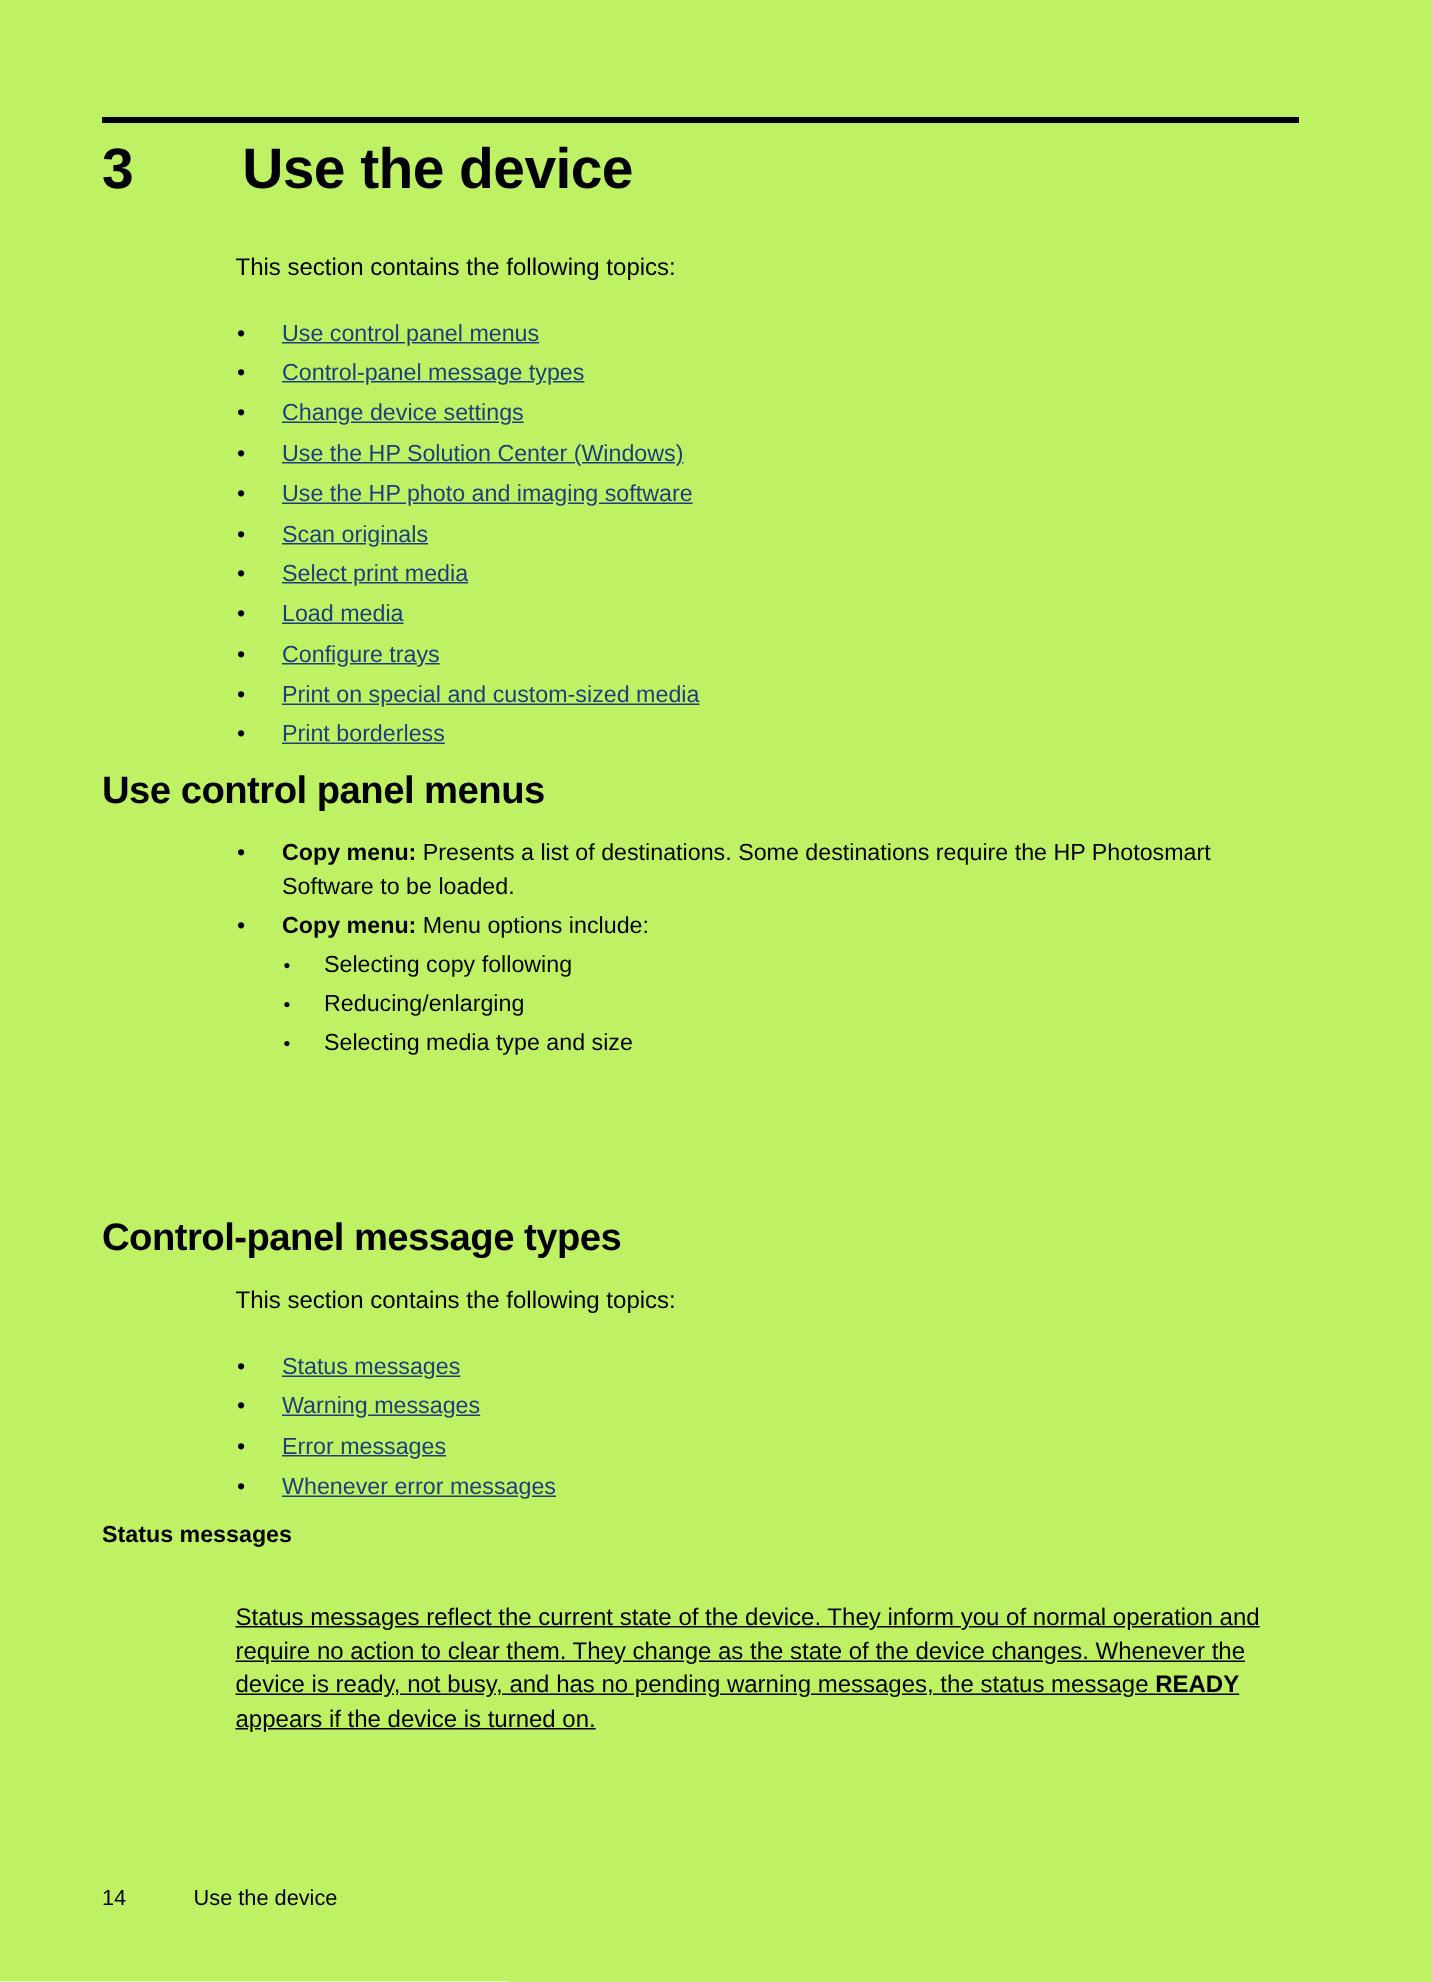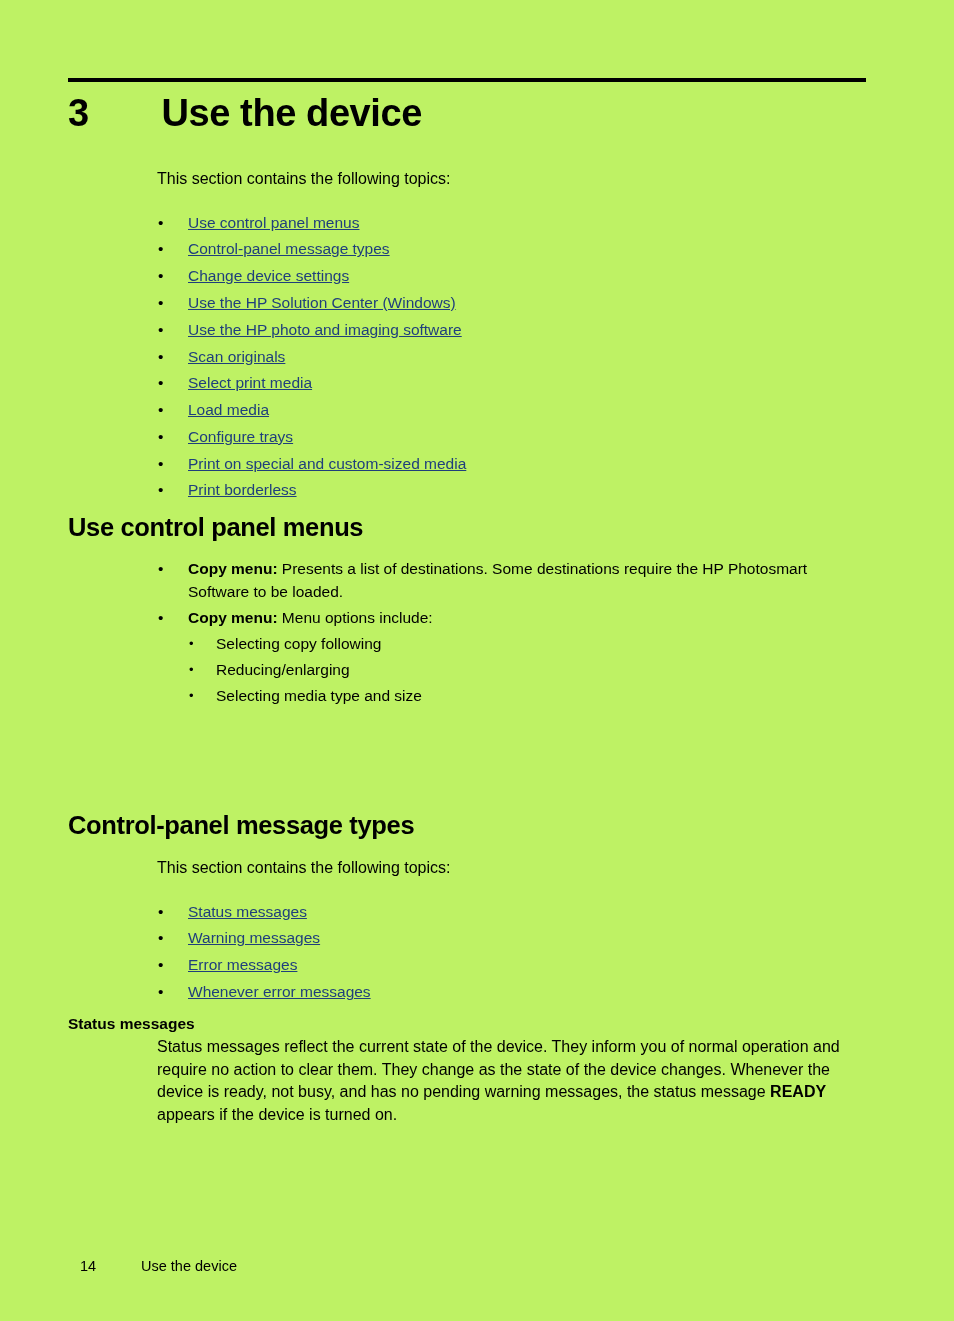--- a/index.html
+++ b/index.html
@@ -138,21 +138,20 @@
   }
 
   
   .footer {
     position: absolute;
     left: 68px;
     top: 1256px;
     width: 798px;
     font-size: 14.5px;
     line-height: 20px;
-    margin-left: 12px;
   }
   .footer .pg {
     display: inline-block;
     width: 57px;
   }
   .footer .ft-title {
     display: inline-block;
   }
 </style>
 </head>
@@ -268,21 +267,21 @@
         <li>
           <span class="bullet">•</span>
           <a class="xref" href="#">Whenever error messages</a>
         </li>
       </ul>
     </div>
   </div>
 
   <div class="block" style="top:1014px;">
     <h3 class="subsect">Status messages</h3>
-    <div class="body-col" style="margin-top:2px;">
+    <div class="body-col" style="margin-top:34px;text-decoration:underline;">
       <p class="body"><span>Status messages reflect the current state of the device. They inform you of normal operation and require no action to clear them. They change as the state of the device changes. Whenever the device is ready, not busy, and has no pending warning messages, the status message </span><span class="bold">READY</span><span> appears if the device is turned on.</span></p>
     </div>
   </div>
 
   <div class="footer">
     <span class="pg">14</span>
     <span class="ft-title">Use the device</span>
   </div>
 
 </div>

